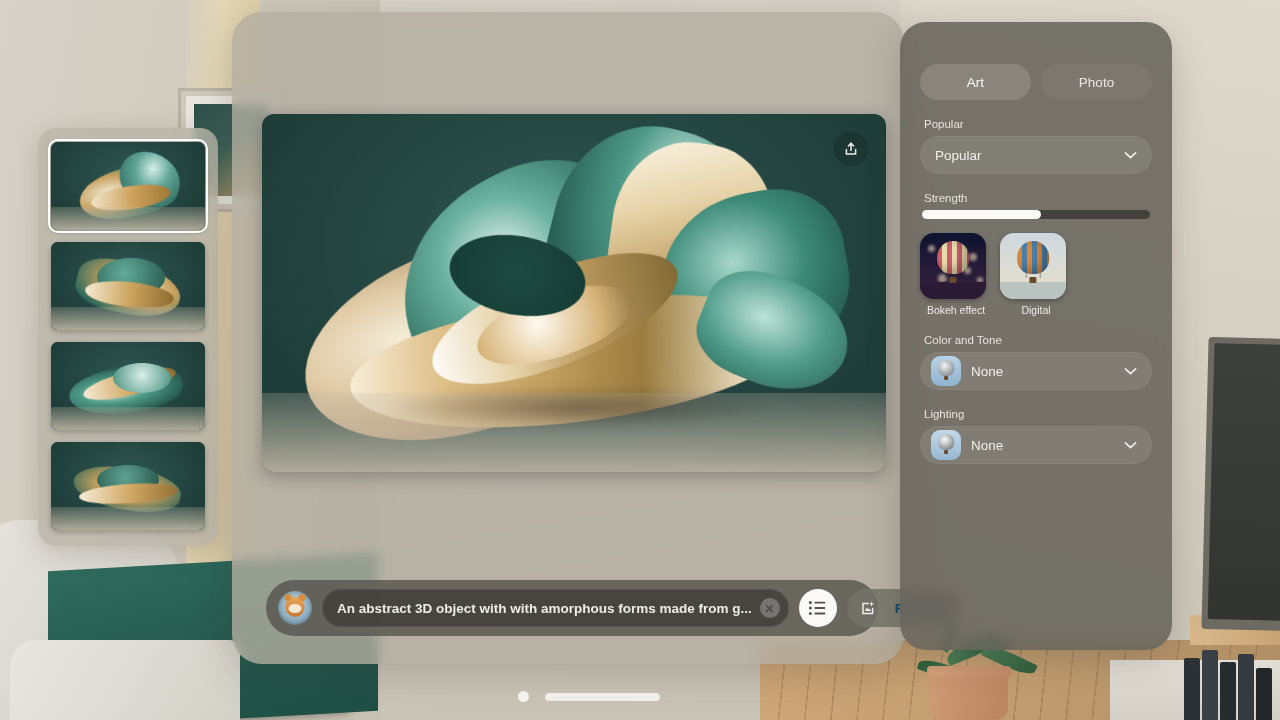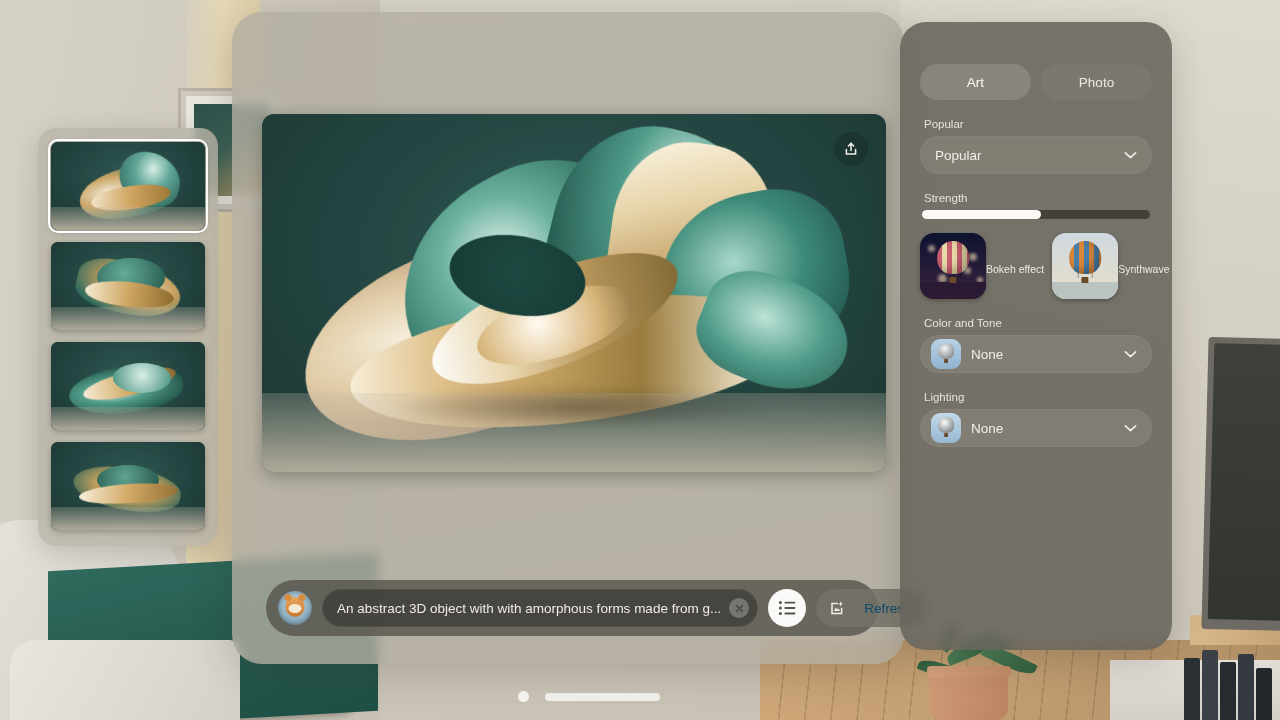--- a/index.html
+++ b/index.html
@@ -98,20 +98,21 @@
   .sculpt .shelf { position:absolute; left:0; right:0; bottom:0; height:26%;
       background: linear-gradient(180deg, rgba(196,186,170,.25), rgba(200,190,172,.85)); }
   .sculpt .blob { position:absolute; border-radius:50%; filter: blur(.6px); }
 
   
   #main-window {
     left: 232px; top: 12px; width: 672px; height: 652px;
     background: rgba(178,172,160,.80);
     border-radius: 30px;
     box-shadow: 0 10px 40px rgba(50,45,38,.22);
+    font-weight: bold;
   }
   #hero-image {
     position: absolute; left: 30px; top: 102px; width: 624px; height: 358px;
     border-radius: 12px; overflow: hidden;
     box-shadow: 0 4px 18px rgba(0,0,0,.28);
   }
   #share-button {
     position: absolute; right: 18px; top: 18px; width: 34px; height: 34px;
     border-radius: 50%; background: rgba(25,45,42,.55);
     display: flex; align-items: center; justify-content: center; cursor: pointer;
@@ -182,21 +183,21 @@
   }
   .seg.active { background: rgba(151,147,137,.60); color: #fbfaf8; }
   .section-label { color: #e6e3dd; font-size: 11.5px; margin: 18px 0 6px 4px; }
   #strength-slider { height: 9px; border-radius: 5px; background: rgba(58,56,51,.85);
     position: relative; margin: 4px 2px 0 2px; cursor: pointer; }
   #strength-fill { position: absolute; left: 0; top: 0; bottom: 0; border-radius: 5px;
     background: #fbfaf7; }
 
   #effects-grid { display: grid; grid-template-columns: repeat(3, 1fr);
     gap: 6px 8px; margin-top: 14px; }
-  .effect-cell { display: flex; flex-direction: row; align-items: center; cursor: pointer; }
+  .effect-cell { display: flex; flex-direction: column; cursor: pointer; }
   .effect-thumb { width: 66px; height: 66px; border-radius: 14px; overflow: hidden;
     position: relative; box-shadow: 0 2px 5px rgba(0,0,0,.28); }
   .effect-name { color: #eeebe6; font-size: 10.5px; margin-top: 5px;
     text-align: center; white-space: nowrap; }
 
   .mini-thumb { width: 30px; height: 30px; border-radius: 9px; overflow: hidden;
     flex: 0 0 30px; margin-left: -4px; margin-right: 10px; position: relative; }
 
   
   .balloon-scene { position: absolute; inset: 0; }
@@ -483,21 +484,21 @@
        <span class="bl-ground" style="height:26%;background:#b9c3c0;"></span>
        <span class="bl-envelope" style="top:12%;width:48%;height:50%;
           background:repeating-linear-gradient(90deg, #d9883c 0 5px, #4a7fa8 5px 10px);
           box-shadow: inset -6px -4px 10px rgba(0,0,0,.28);"></span>
        <span class="bl-basket" style="top:66%;width:11%;height:10%;"></span>
        <span style="position:absolute;left:50%;top:60%;transform:translateX(-50%);
           width:22%;height:8%;border-left:1px solid rgba(0,0,0,.35);
           border-right:1px solid rgba(0,0,0,.35);"></span>
      </span>
           </div>
-          <div class="effect-name">Synthwave</div>
+          <div class="effect-name">Digital</div>
         </div>
       </div>
 
     <div class="section-label">Color and Tone</div>
     <div class="dropdown">
       <span class="mini-thumb">
         <span class="balloon-scene">
           <span class="bl-sky" style="background:linear-gradient(180deg,#b9d2e6,#8fb3cf);"></span>
           <span class="bl-envelope" style="top:14%; width:52%; height:52%;
                 background:radial-gradient(circle at 40% 35%, #f2f4f5, #6b6f72);"></span>

